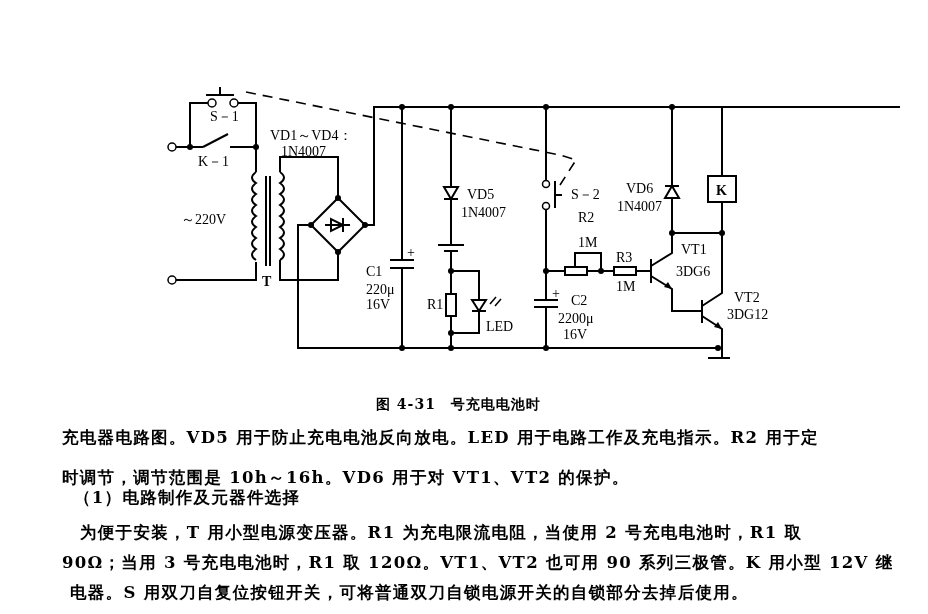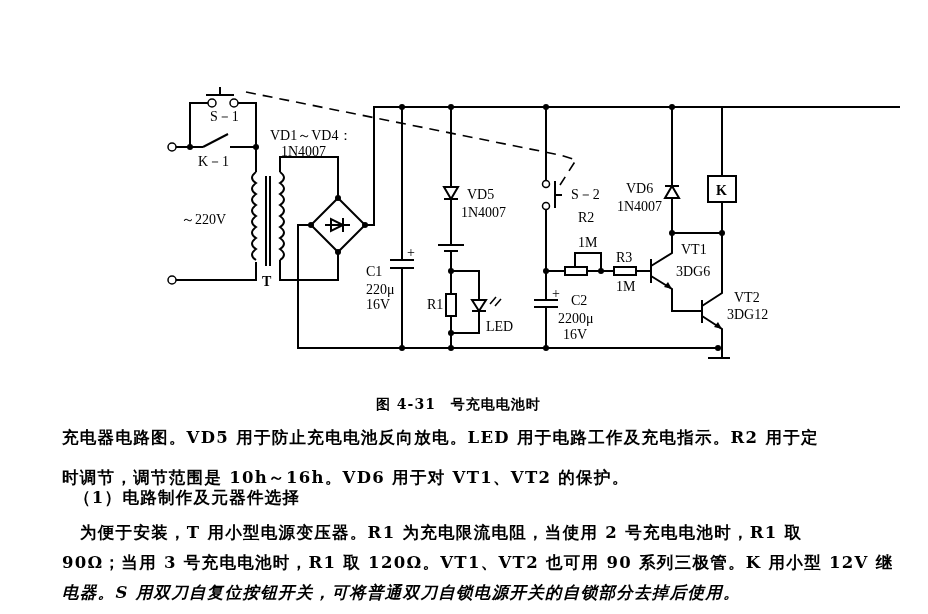--- a/index.html
+++ b/index.html
@@ -228,14 +228,14 @@
   <span class="num">图 4-31</span>
   <span>号充电电池时</span>
 </div>
 
 <div class="body-text" style="top:427px;">
   <div class="p-line" style="top:0px;left:0px;">充电器电路图。VD5 用于防止充电电池反向放电。LED 用于电路工作及充电指示。R2 用于定</div>
   <div class="p-line" style="top:29px;left:0px;margin-top:11px;">时调节，调节范围是 10h～16h。VD6 用于对 VT1、VT2 的保护。</div>
   <div class="p-line" style="top:60px;left:12px;">（1）电路制作及元器件选择</div>
   <div class="p-line" style="top:95px;left:18px;">为便于安装，T 用小型电源变压器。R1 为充电限流电阻，当使用 2 号充电电池时，R1 取</div>
   <div class="p-line" style="top:125px;left:0px;">90Ω；当用 3 号充电电池时，R1 取 120Ω。VT1、VT2 也可用 90 系列三极管。K 用小型 12V 继</div>
-  <div class="p-line" style="top:155px;left:0px;font-style:italic;">电器。S 用双刀自复位按钮开关，可将普通双刀自锁电源开关的自锁部分去掉后使用。</div>
+  <div class="p-line" style="top:155px;left:8px;">电器。S 用双刀自复位按钮开关，可将普通双刀自锁电源开关的自锁部分去掉后使用。</div>
 </div>
 
 </body></html>

